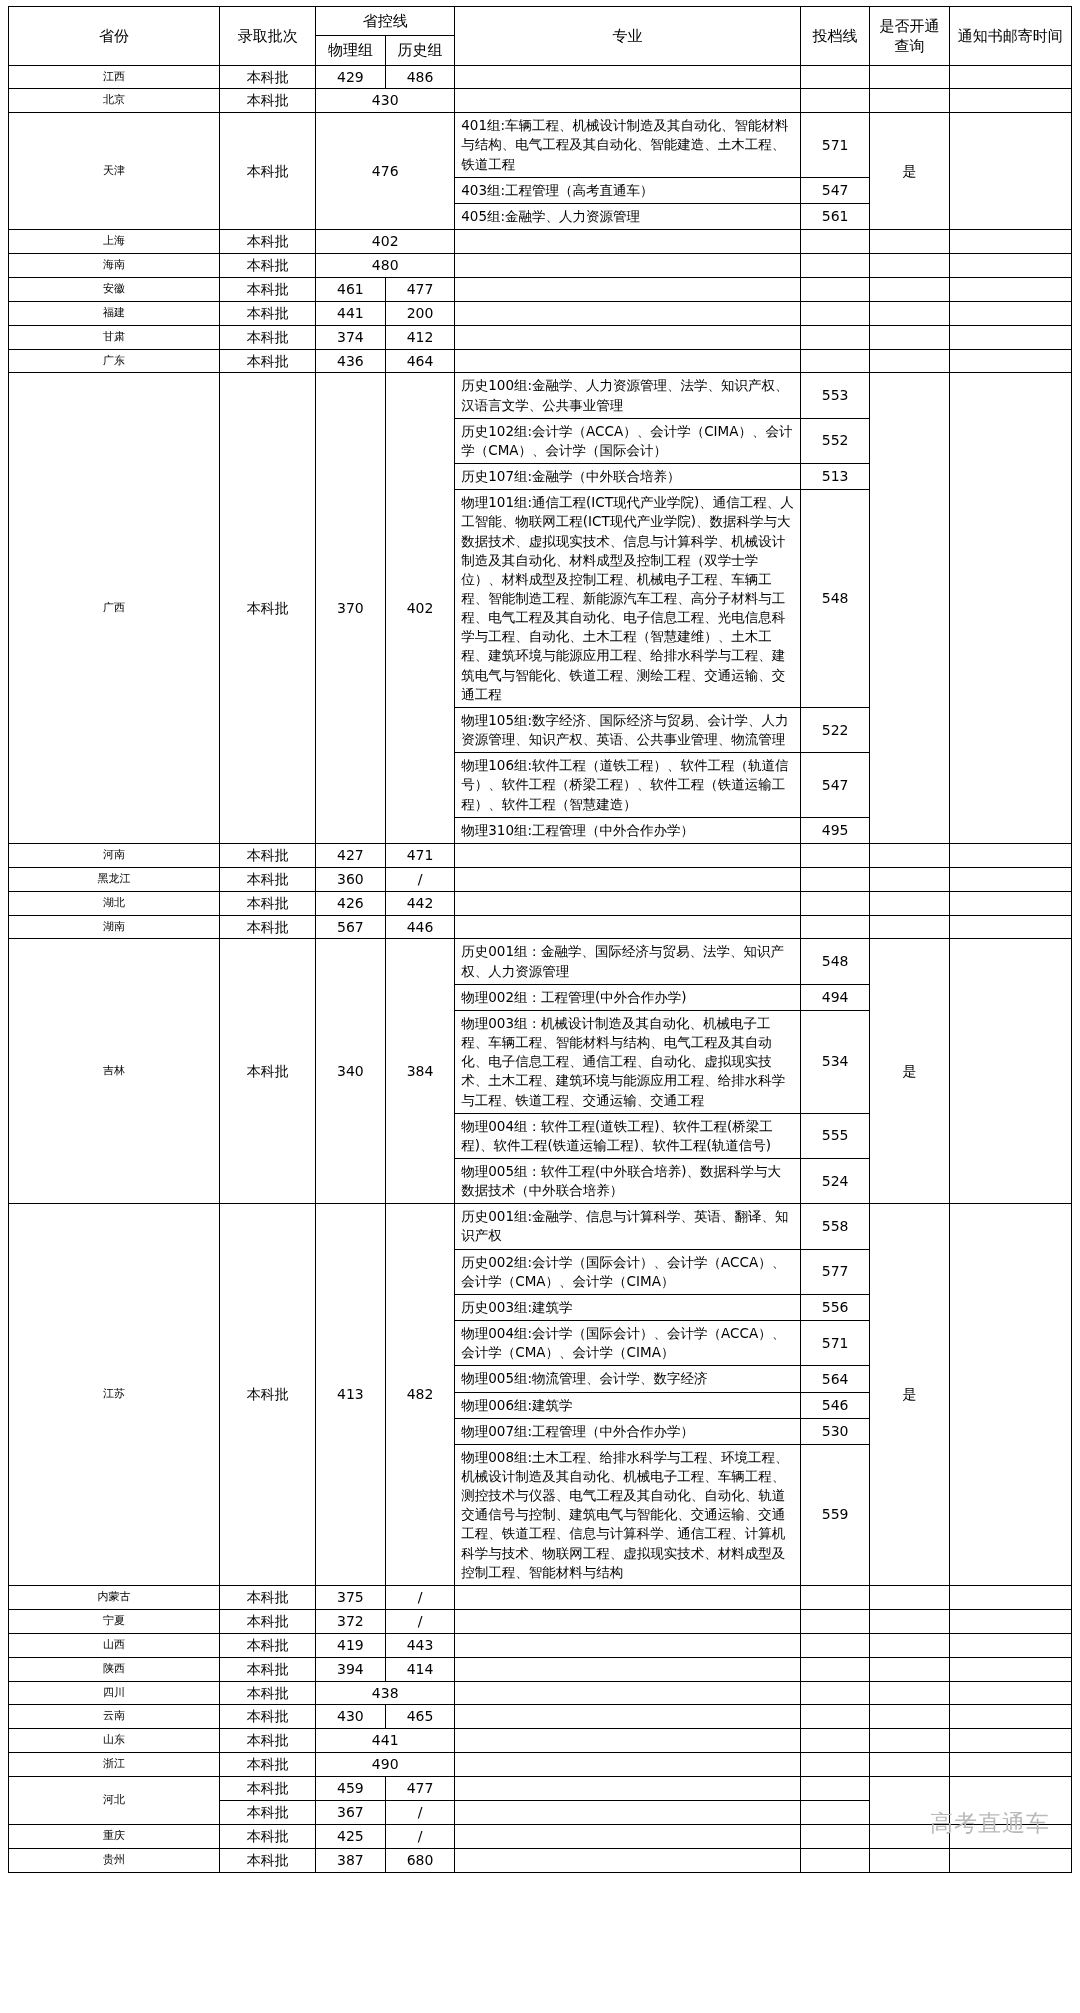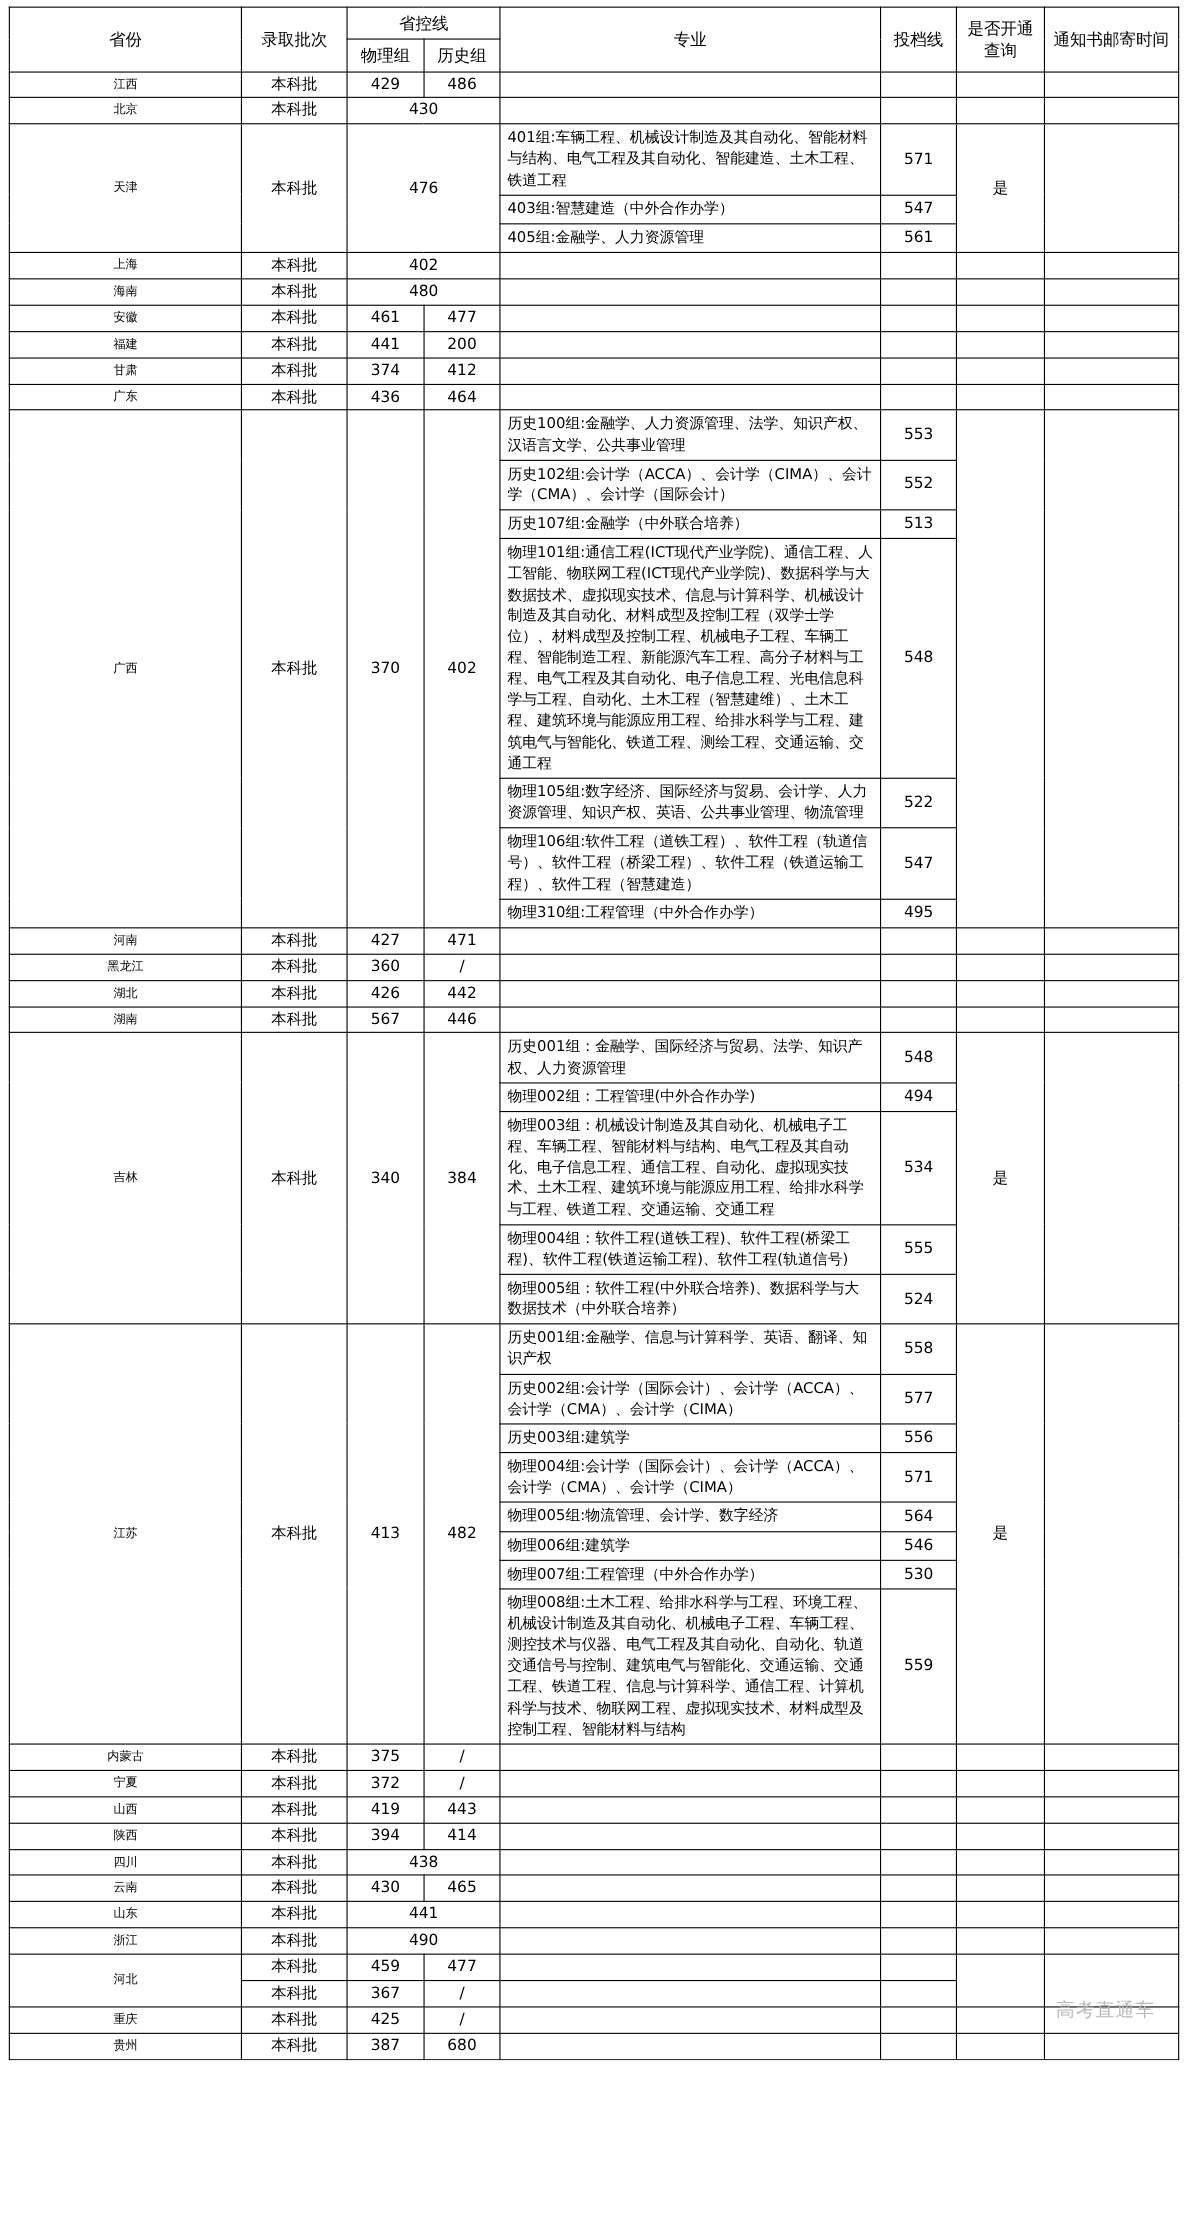--- a/index.html
+++ b/index.html
@@ -3,21 +3,21 @@
 <meta charset="utf-8">
 <style>
   html,body{margin:0;padding:0;background:#ffffff;}
   body{font-family:"DejaVu Sans","Liberation Sans",sans-serif;color:#000;}
   #sheet{width:1080px;position:relative;}
   table{border-collapse:collapse;width:1064px;margin:6px 8px 0 8px;table-layout:fixed;}
   td,th{border:1px solid #000;font-size:14px;text-align:center;vertical-align:middle;padding:2px 3px;line-height:1.35;font-weight:normal;}
   .hdr td{font-size:15px;padding:4px 3px;}
   .major{text-align:left;font-size:13.5px;line-height:1.42;padding:3px 6px;}
   .prov{font-size:11px;}
-  .watermark{position:absolute;right:30px;bottom:34px;font-size:17px;color:#b9b9b9;letter-spacing:1px;}
+  .watermark{position:absolute;right:30px;bottom:34px;font-size:23px;color:#b9b9b9;letter-spacing:1px;}
   col.c0{width:176px}
   col.c1{width:80px}
   col.c2{width:58px}
   col.c3{width:58px}
   col.c4{width:288px}
   col.c5{width:58px}
   col.c6{width:66px}
   col.c7{width:102px}
 </style>
 </head>
@@ -71,21 +71,21 @@
         <tr>
           <td class="prov" rowspan="3">天津</td>
           <td rowspan="3">本科批</td>
           <td rowspan="3" colspan="2">476</td>
           <td class="major">401组:车辆工程、机械设计制造及其自动化、智能材料与结构、电气工程及其自动化、智能建造、土木工程、铁道工程</td>
           <td>571</td>
           <td rowspan="3">是</td>
           <td rowspan="3"></td>
         </tr>
         <tr>
-          <td class="major">403组:智慧建造（中外合作办学）</td>
+          <td class="major">403组:工程管理（高考直通车）</td>
           <td>547</td>
         </tr>
         <tr>
           <td class="major">405组:金融学、人力资源管理</td>
           <td>561</td>
         </tr>
         <tr>
           <td class="prov" rowspan="1">上海</td>
           <td rowspan="1">本科批</td>
           <td rowspan="1" colspan="2">402</td>

